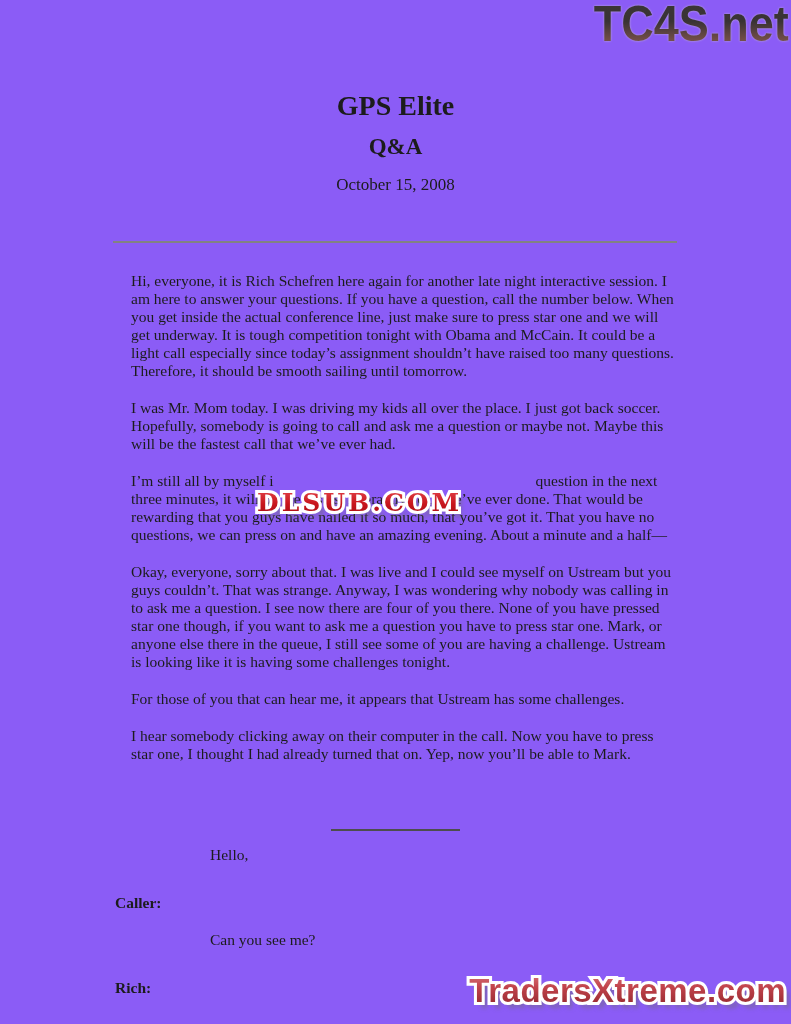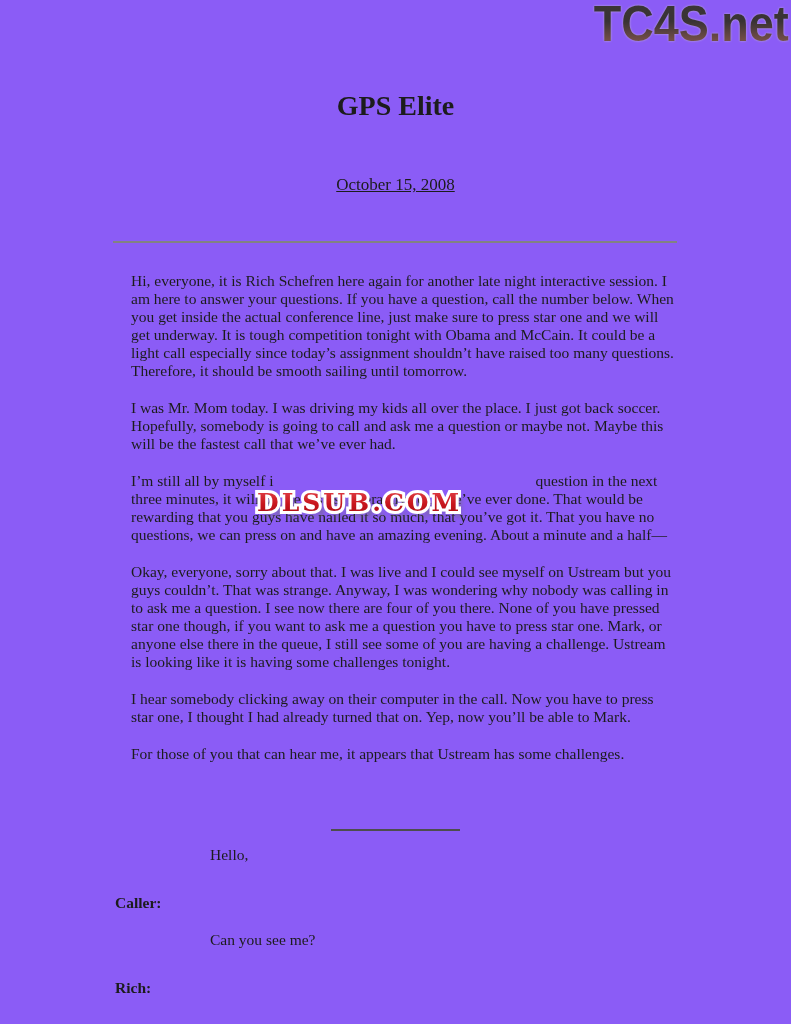--- a/index.html
+++ b/index.html
@@ -18,21 +18,21 @@
     -webkit-background-clip:text; background-clip:text; color:transparent;
     filter:drop-shadow(0 0 1px rgba(210,205,205,0.7));
   }
 
   
   .doc-title, .doc-subtitle, .doc-date {
     position:absolute; left:0; width:100%; text-align:center; margin:0;
   }
   .doc-title    { top:90px;  font-size:28px; font-weight:bold; }
   .doc-subtitle { top:134px; font-size:23px; font-weight:bold; }
-  .doc-date     { top:175px; font-size:17px; font-weight:normal;text-decoration:underline; }
+  .doc-date     { top:175px; font-size:17px; font-weight:normal; }
 
   .top-rule {
     position:absolute; top:241px; left:113px; width:564px;
     border:none; border-top:2px solid #828282; margin:0;
   }
 
   
   .body-text {
     position:absolute; top:272px; left:115px; width:564px;
     font-size:15.5px; line-height:18px; text-align:left;
@@ -76,45 +76,50 @@
   .speaker { font-weight:bold; flex:0 0 95px;margin-top:48px; }
 </style>
 </head>
 <body>
 
 <div class="page">
 
   <div class="tc4s-logo">TC4S.net</div>
 
   <h1 class="doc-title">GPS Elite</h1>
+  <h2 class="doc-subtitle">Q&amp;A</h2>
   <div class="doc-date">October 15, 2008</div>
 
   <hr class="top-rule">
 
   <div class="body-text">
     <p>Hi, everyone, it is Rich Schefren here again for another late night interactive session. I am here to answer your questions. If you have a question, call the number below. When you get inside the actual conference line, just make sure to press star one and we will get underway. It is tough competition tonight with Obama and McCain. It could be a light call especially since today’s assignment shouldn’t have raised too many questions. Therefore, it should be smooth sailing until tomorrow.</p>
     <p>I was Mr. Mom today. I was driving my kids all over the place. I just got back soccer. Hopefully, somebody is going to call and ask me a question or maybe not. Maybe this will be the fastest call that we’ve ever had.</p>
     <p><span>I’m still all by myself i</span><span class="wm-gap"></span><span>question in the next three minutes, it will be the fastest interactive call we’ve ever done. That would be rewarding that you guys have nailed it so much, that you’ve got it. That you have no questions, we can press on and have an amazing evening. About a minute and a half—</span></p>
     <p>Okay, everyone, sorry about that. I was live and I could see myself on Ustream but you guys couldn’t. That was strange. Anyway, I was wondering why nobody was calling in to ask me a question. I see now there are four of you there. None of you have pressed star one though, if you want to ask me a question you have to press star one. Mark, or anyone else there in the queue, I still see some of you are having a challenge. Ustream is looking like it is having some challenges tonight.</p>
+    <p>For those of you that can hear me, it appears that Ustream has some challenges.</p>
     <p>I hear somebody clicking away on their computer in the call. Now you have to press star one, I thought I had already turned that on. Yep, now you’ll be able to Mark.</p>
-    <p>For those of you that can hear me, it appears that Ustream has some challenges.</p>
   </div>
 
   <div class="dlsub">
     <span class="wm-outline">DLSUB.COM</span>
     <span class="wm-fill">DLSUB.COM</span>
   </div>
 
   <div class="section-divider"></div>
 
   <div class="dialogue">
     <div class="dialogue-row">
       <span class="speaker">Caller:</span>
       <span class="line">Hello,</span>
     </div>
     <div class="dialogue-row">
       <span class="speaker">Rich:</span>
       <span class="line">Can you see me?</span>
     </div>
   </div>
 
+  <div class="tx-logo">
+    <span class="wm-outline">TradersXtreme.com</span>
+    <span class="wm-fill">TradersXtreme.com</span>
+  </div>
 
 </div>
 
 </body></html>

